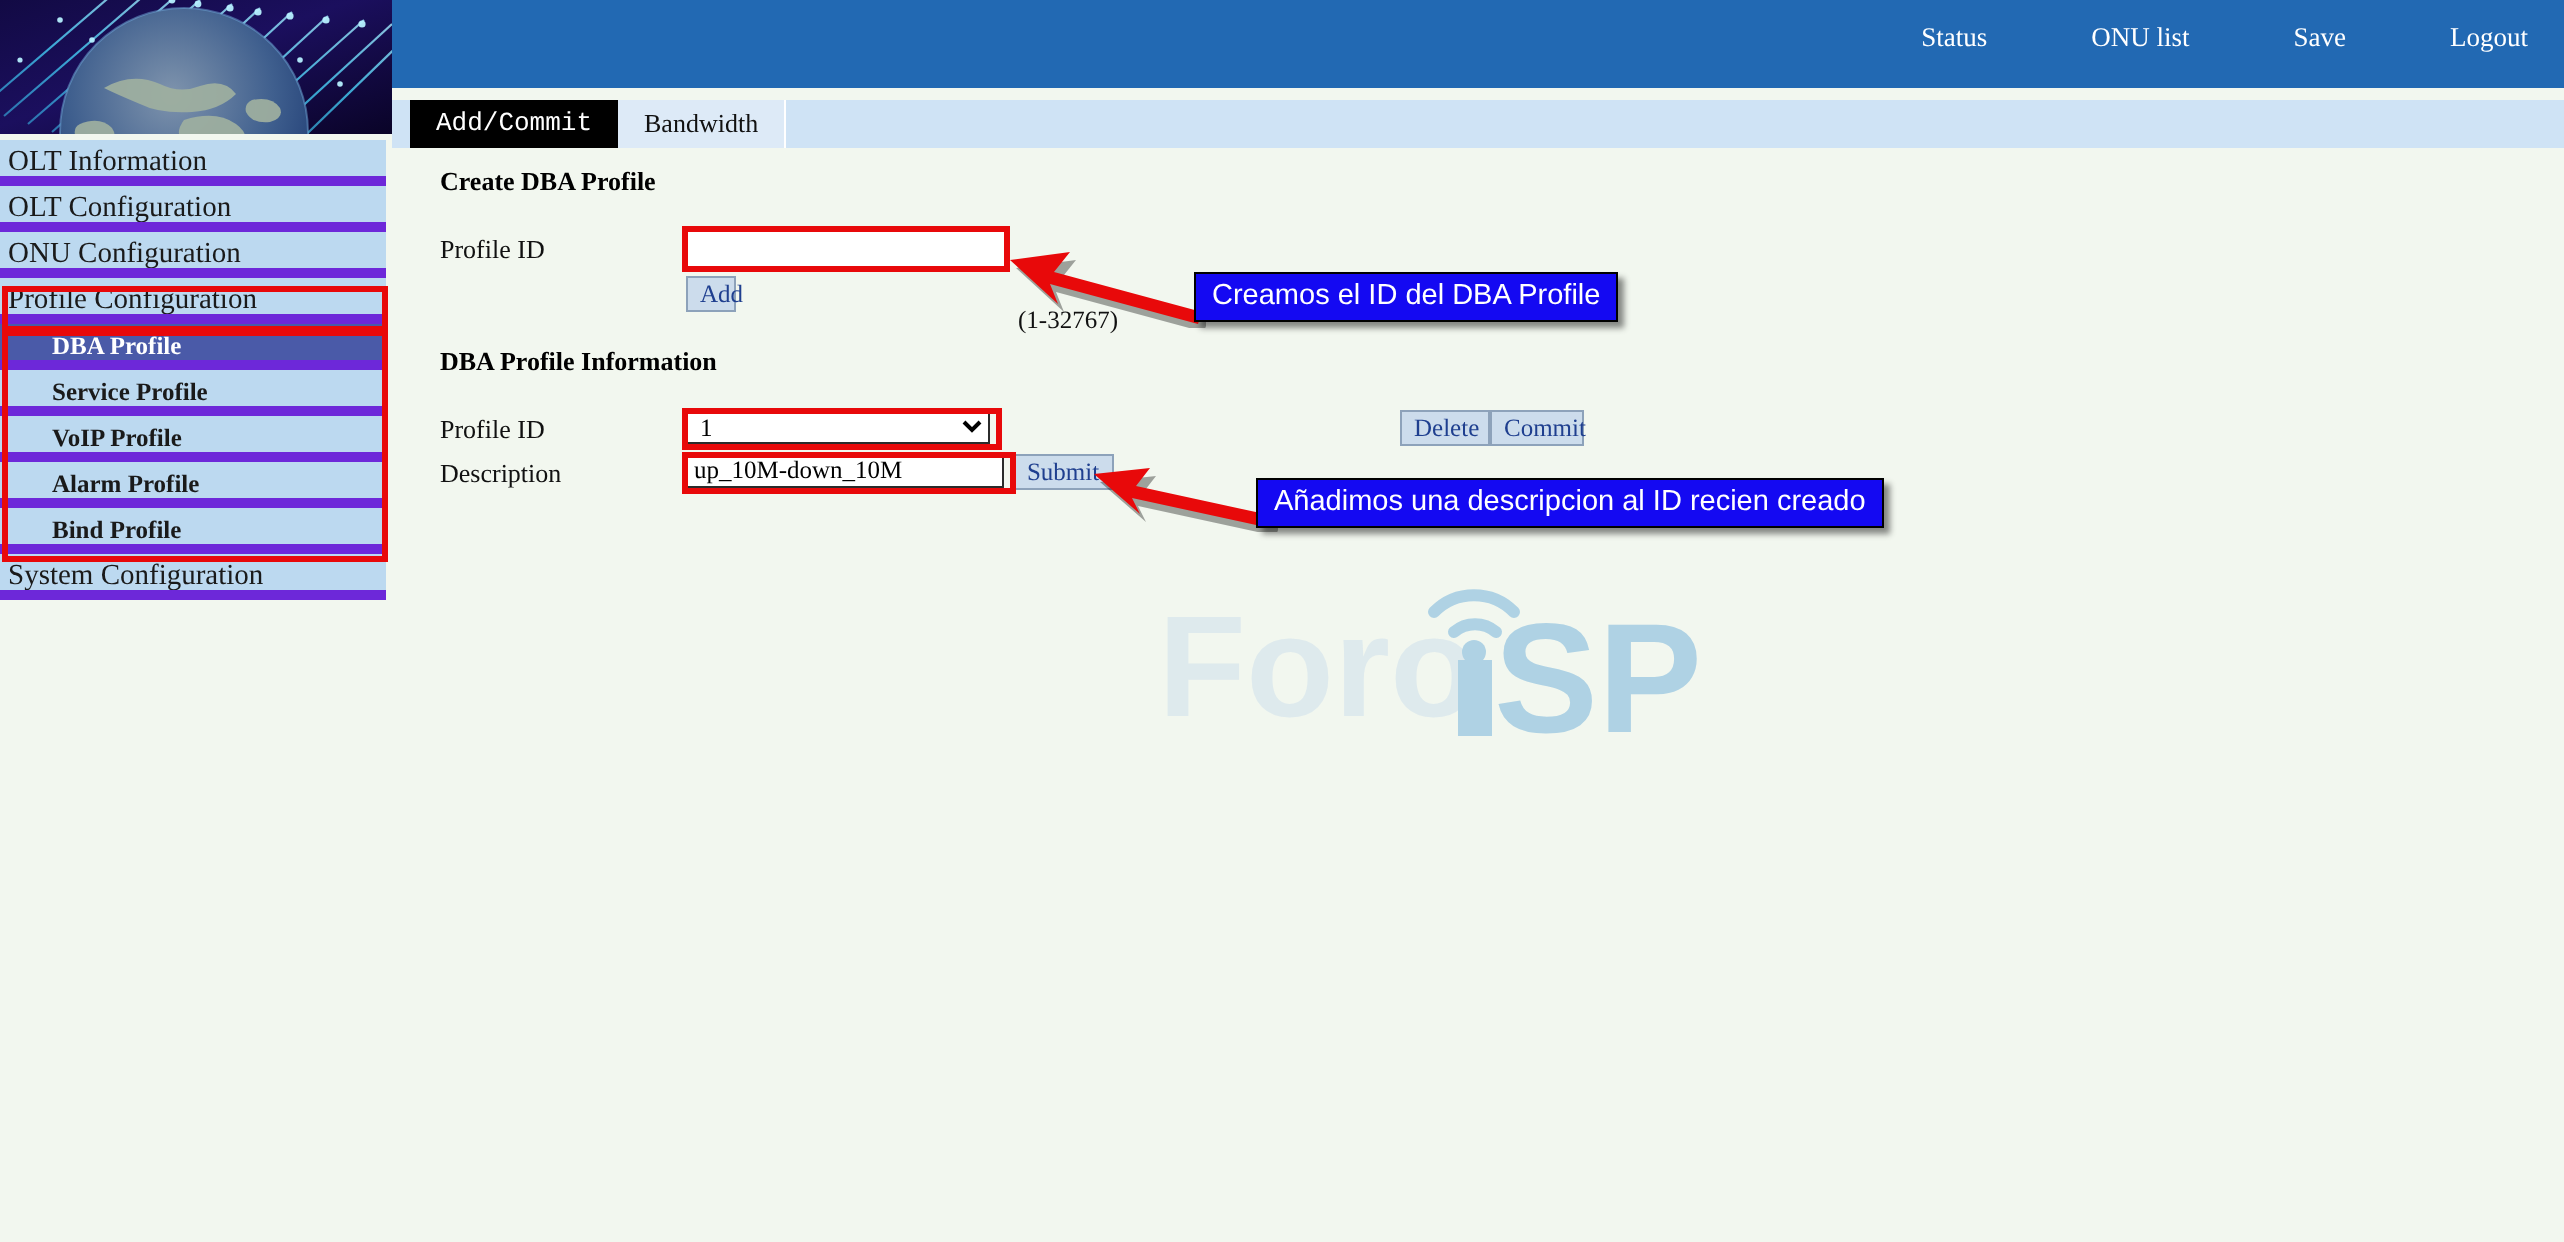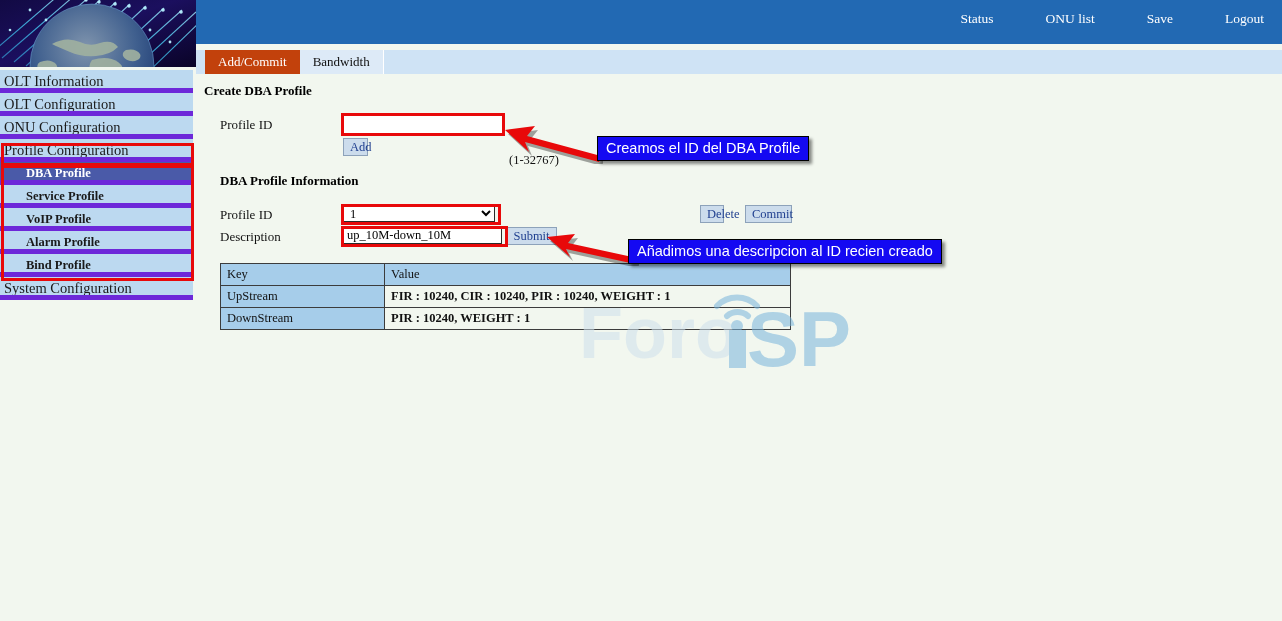--- a/index.html
+++ b/index.html
@@ -121,39 +121,40 @@
     height: 24px;
     line-height: 24px;
     padding: 0 13px;
     font-size: 13px;
     font-family: "Liberation Serif", serif;
     cursor: pointer;
     box-sizing: border-box;
     white-space: nowrap;
   }
   .tab.active {
-    background: #c2410c;
+    background: #000000;
     color: #ffffff;
+    font-family: Liberation Mono, monospace;
   }
   .tab.inactive {
     background: #ddeaf7;
     color: #111111;
     border-right: 1px solid #ffffff;
   }
 
   
   .section-title {
     position: absolute;
     font-weight: bold;
     font-size: 13px;
     font-family: "Liberation Serif", serif;
     color: #000;
     white-space: nowrap;
   }
-  #title-create { left: 8px; top: 39px; }
+  #title-create { left: 24px; top: 39px; }
   #title-info   { left: 24px; top: 129px; }
 
   .form-label {
     position: absolute;
     font-size: 13px;
     font-family: "Liberation Serif", serif;
     color: #111;
     white-space: nowrap;
   }
   #label-profileid-create { left: 24px; top: 73px; }
@@ -203,21 +204,21 @@
     font-family: "Liberation Serif", serif;
     font-size: 12.5px;
     color: #1f3f8f;
     background: #ccdcec;
     border: 1px solid #8da2ba;
     cursor: pointer;
     padding: 0 6px;
     white-space: nowrap;
   }
   #btn-add    { left: 147px; top: 94px; width: 25px; height: 18px; }
-  #btn-delete { left: 504px; top: 161px; width: 24px; height: 18px; }
+  #btn-delete { left: 504px; top: 161px; width: 45px; height: 18px; }
   #btn-commit { left: 549px; top: 161px; width: 47px; height: 18px; }
   #btn-submit { left: 310px; top: 183px; width: 51px; height: 18px; }
 
   
   #data-table {
     position: absolute;
     left: 24px; top: 219px;
     width: 571px;
     border-collapse: collapse;
     font-family: "Liberation Serif", serif;
@@ -409,38 +410,20 @@
           <path d="M138,40 a28,28 0 0 1 40,0"></path>
           <path d="M148,50 a16,16 0 0 1 21,0"></path>
         </g>
         <circle cx="158" cy="60" r="6" fill="#79b5dc"></circle>
         <rect x="150" y="64" width="17" height="38" fill="#79b5dc"></rect>
         <text x="168" y="100" font-family="Liberation Sans, sans-serif" font-size="78" font-weight="bold" fill="#79b5dc">SP</text>
       </g>
     </svg>
   </div>
 
-  <table id="data-table">
-    <thead>
-      <tr>
-        <th>Key</th>
-        <th>Value</th>
-      </tr>
-    </thead>
-    <tbody>
-      <tr>
-        <td class="keycell">UpStream</td>
-        <td class="valcell">FIR : 10240, CIR : 10240, PIR : 10240, WEIGHT : 1</td>
-      </tr>
-      <tr>
-        <td class="keycell">DownStream</td>
-        <td class="valcell">PIR : 10240, WEIGHT : 1</td>
-      </tr>
-    </tbody>
-  </table>
 </div>
 
 <div class="redbox" id="redbox-profileid-input"></div>
 <div class="redbox" id="redbox-profileid-select"></div>
 <div class="redbox" id="redbox-description-input"></div>
 
 <svg class="arrow-svg" id="arrow-1" viewBox="0 0 98 38" xmlns="http://www.w3.org/2000/svg">
   <g transform="translate(3,4)" fill="#000000" opacity="0.35">
     <polygon points="0,4 30,0 22,10 96,30 94,36 20,16 24,26"></polygon>
   </g>

